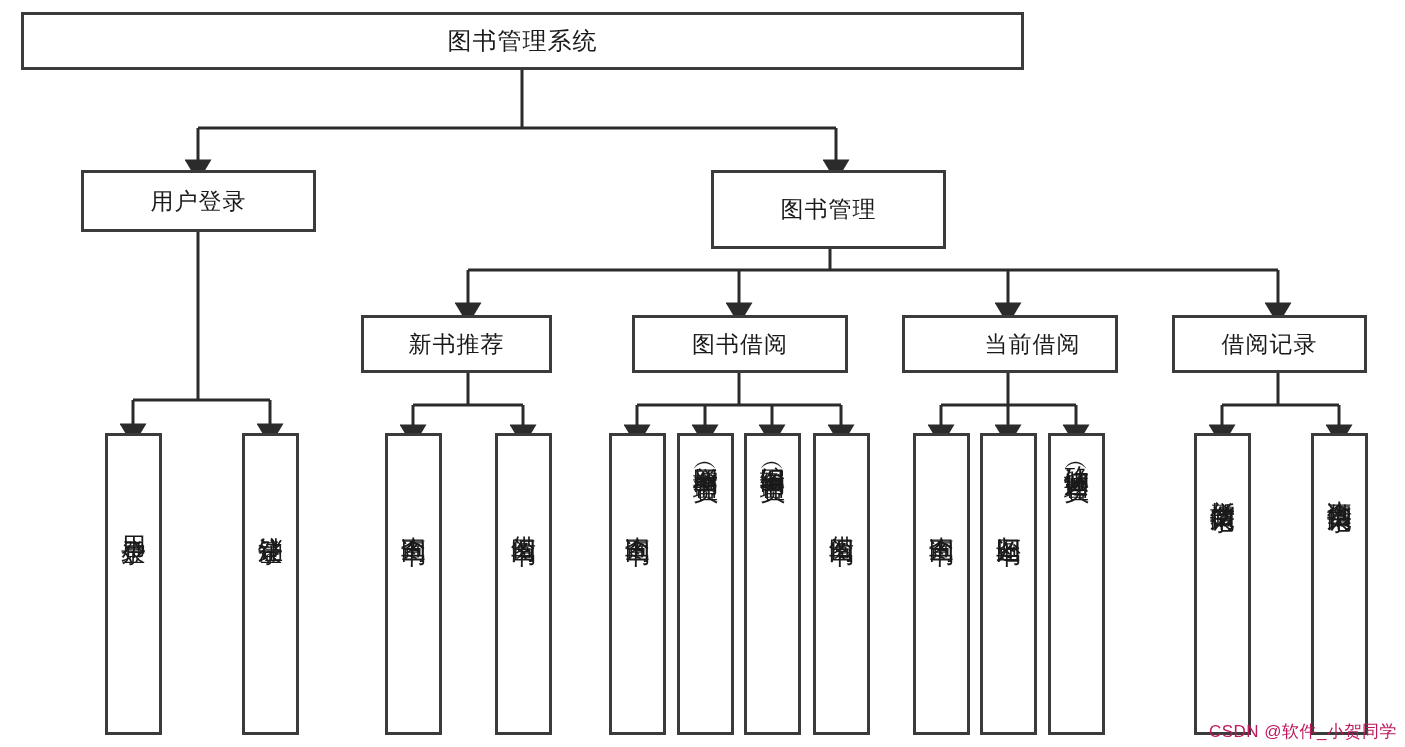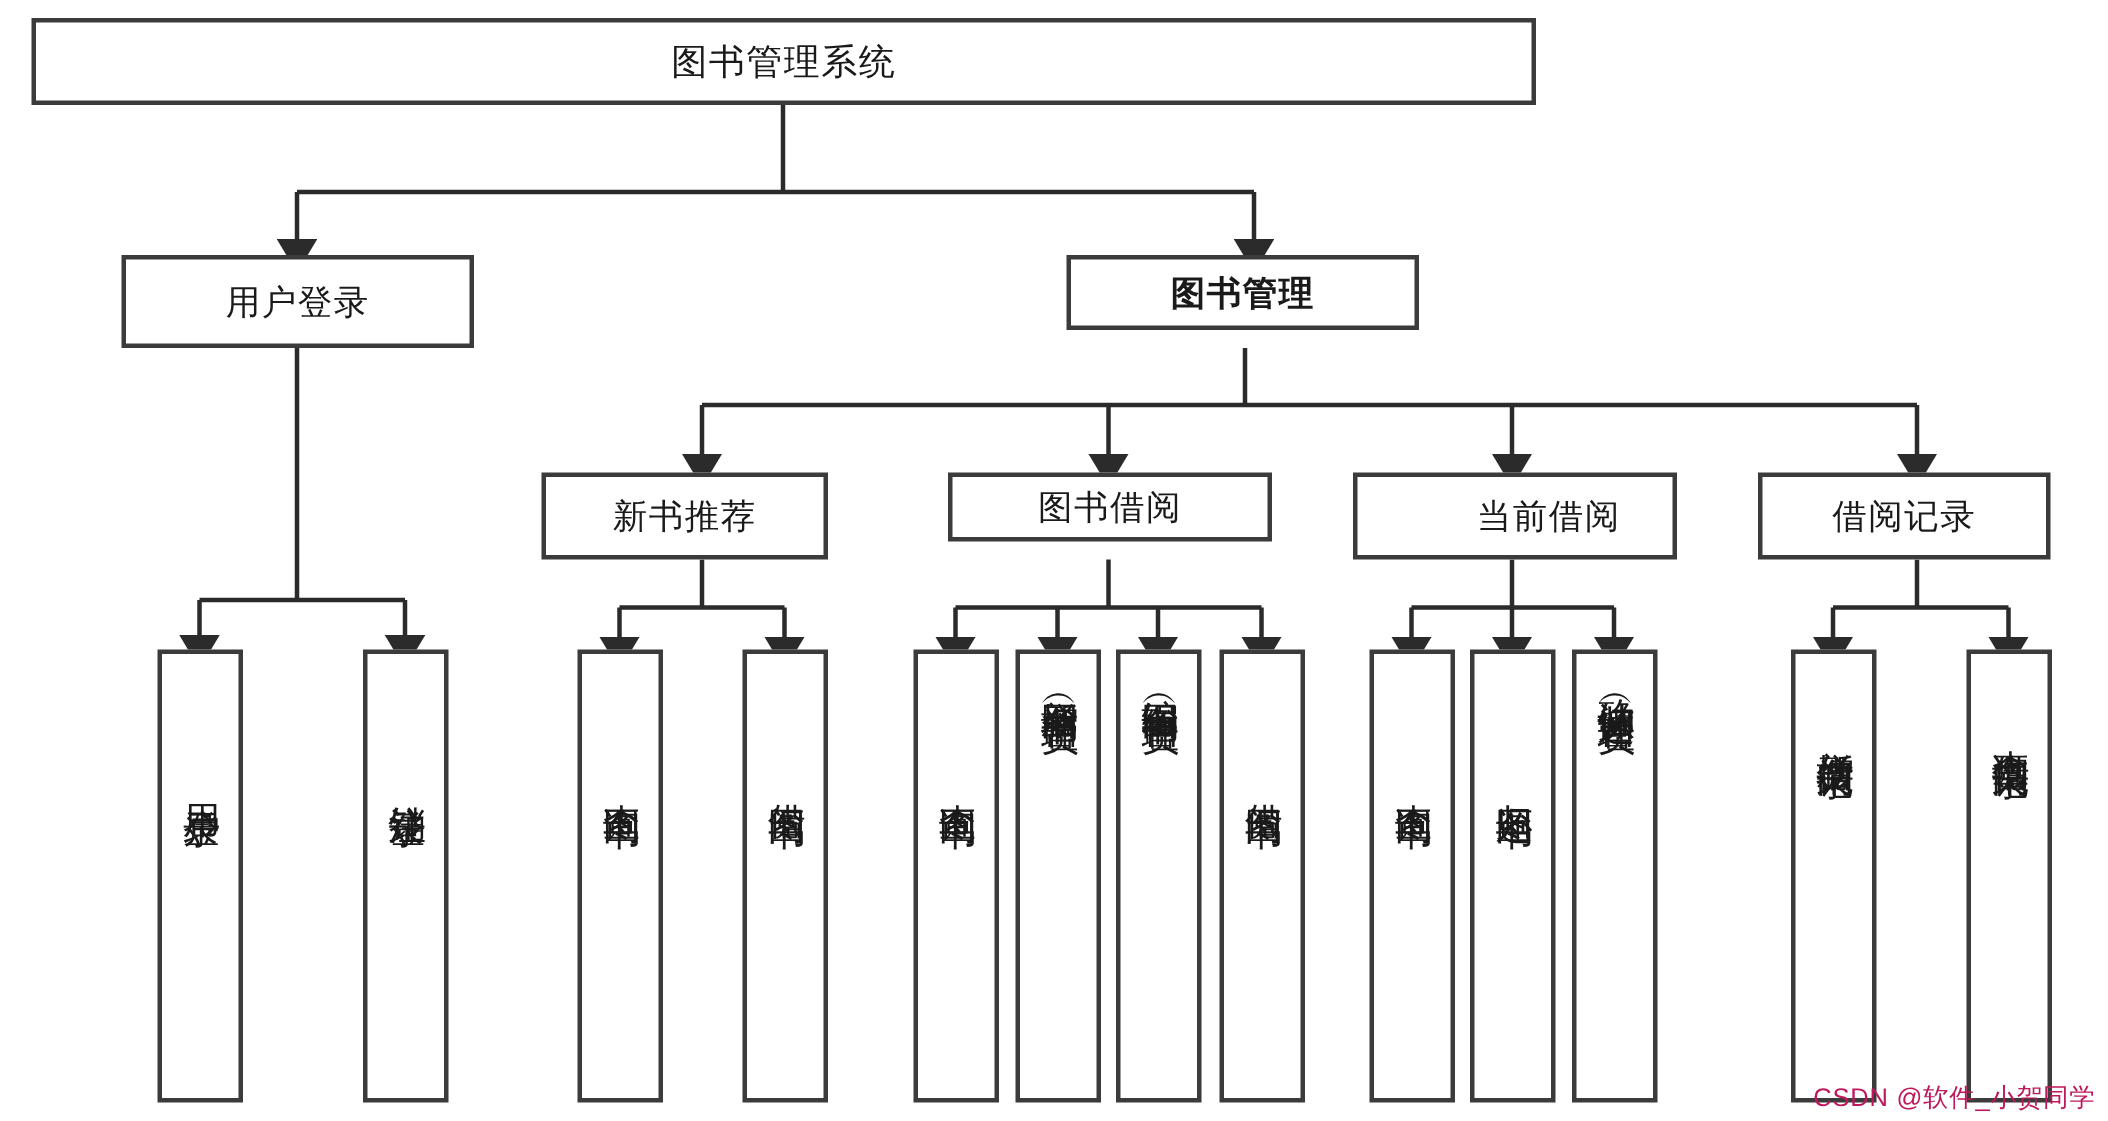--- a/index.html
+++ b/index.html
@@ -116,29 +116,29 @@
   </svg>
 
   <div class="node h root" style="left:21px;top:12px;width:1003px;height:58px;">
     <span>图书管理系统</span>
   </div>
 
   <div class="node h" style="left:81px;top:170px;width:235px;height:62px;">
     <span>用户登录</span>
   </div>
 
-  <div class="node h" style="left:711px;top:170px;width:235px;height:50px;font-weight:bold;">
+  <div class="node h" style="left:711px;top:170px;width:235px;height:79px;">
     <span>图书管理</span>
   </div>
 
   <div class="node h" style="left:361px;top:315px;width:191px;height:58px;">
     <span>新书推荐</span>
   </div>
 
-  <div class="node h" style="left:632px;top:315px;width:216px;height:46px;">
+  <div class="node h" style="left:632px;top:315px;width:216px;height:58px;">
     <span>图书借阅</span>
   </div>
 
   <div class="node h" style="left:902px;top:315px;width:216px;height:58px;padding-left:45px;">
     <span>当前借阅</span>
   </div>
 
   <div class="node h" style="left:1172px;top:315px;width:195px;height:58px;">
     <span>借阅记录</span>
   </div>

